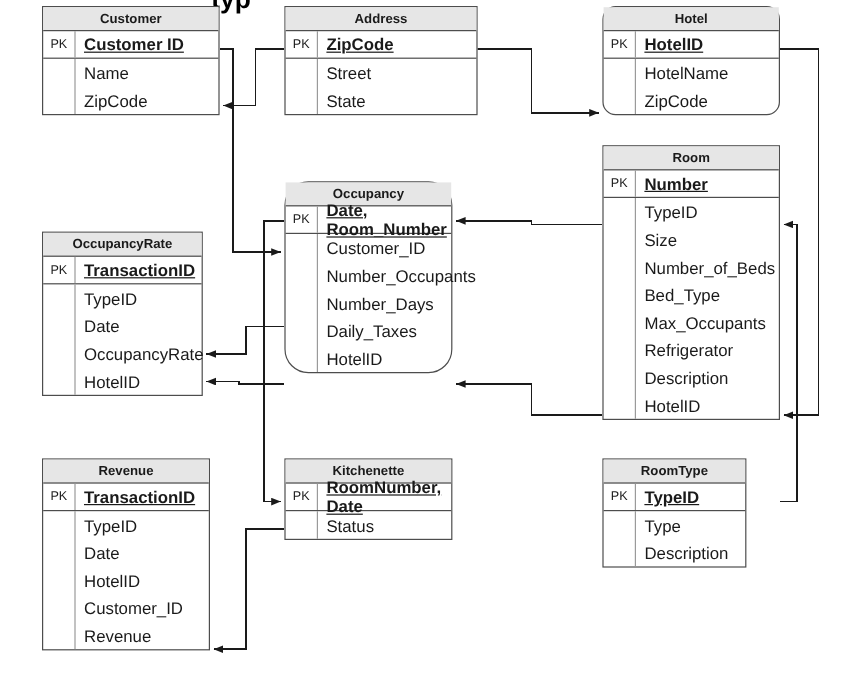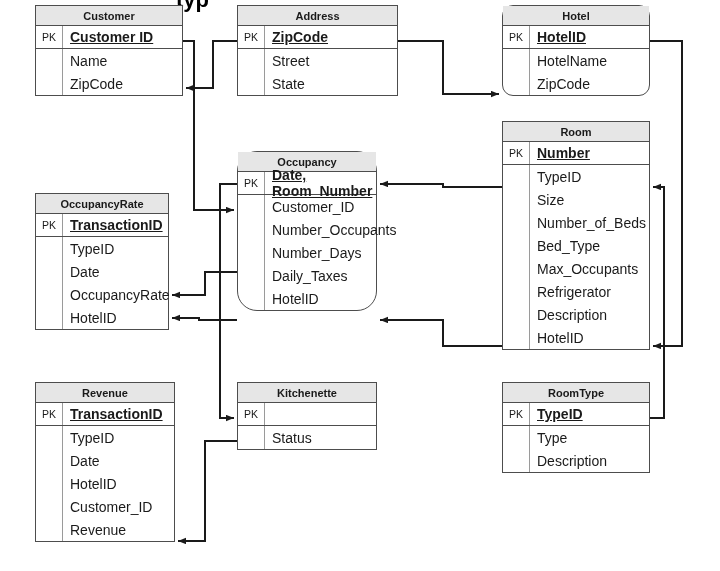--- a/index.html
+++ b/index.html
@@ -291,32 +291,35 @@
             <div class="fieldcell">Revenue</div>
           </div>
       </div>
     </div>
   </div>
 
   <div class="entity" style="left:237px;top:382px;width:140px;">
     <div class="ent-title">Kitchenette</div>
     <div class="row pkrow">
       <div class="gutter">PK</div>
+      <div class="fieldcell">
+          <span class="pkname">RoomNumber, Date</span>
+        </div>
     </div>
     <div class="attrblock">
       <div class="gutter blank"></div>
       <div class="attrlist">
         <div class="row">
             <div class="fieldcell">Status</div>
           </div>
       </div>
     </div>
   </div>
 
-  <div class="entity" style="left:502px;top:382px;width:148px;">
+  <div class="entity" style="left:502px;top:382px;width:120px;">
     <div class="ent-title">RoomType</div>
     <div class="row pkrow">
       <div class="gutter">PK</div>
       <div class="fieldcell">
           <span class="pkname">TypeID</span>
         </div>
     </div>
     <div class="attrblock">
       <div class="gutter blank"></div>
       <div class="attrlist">

